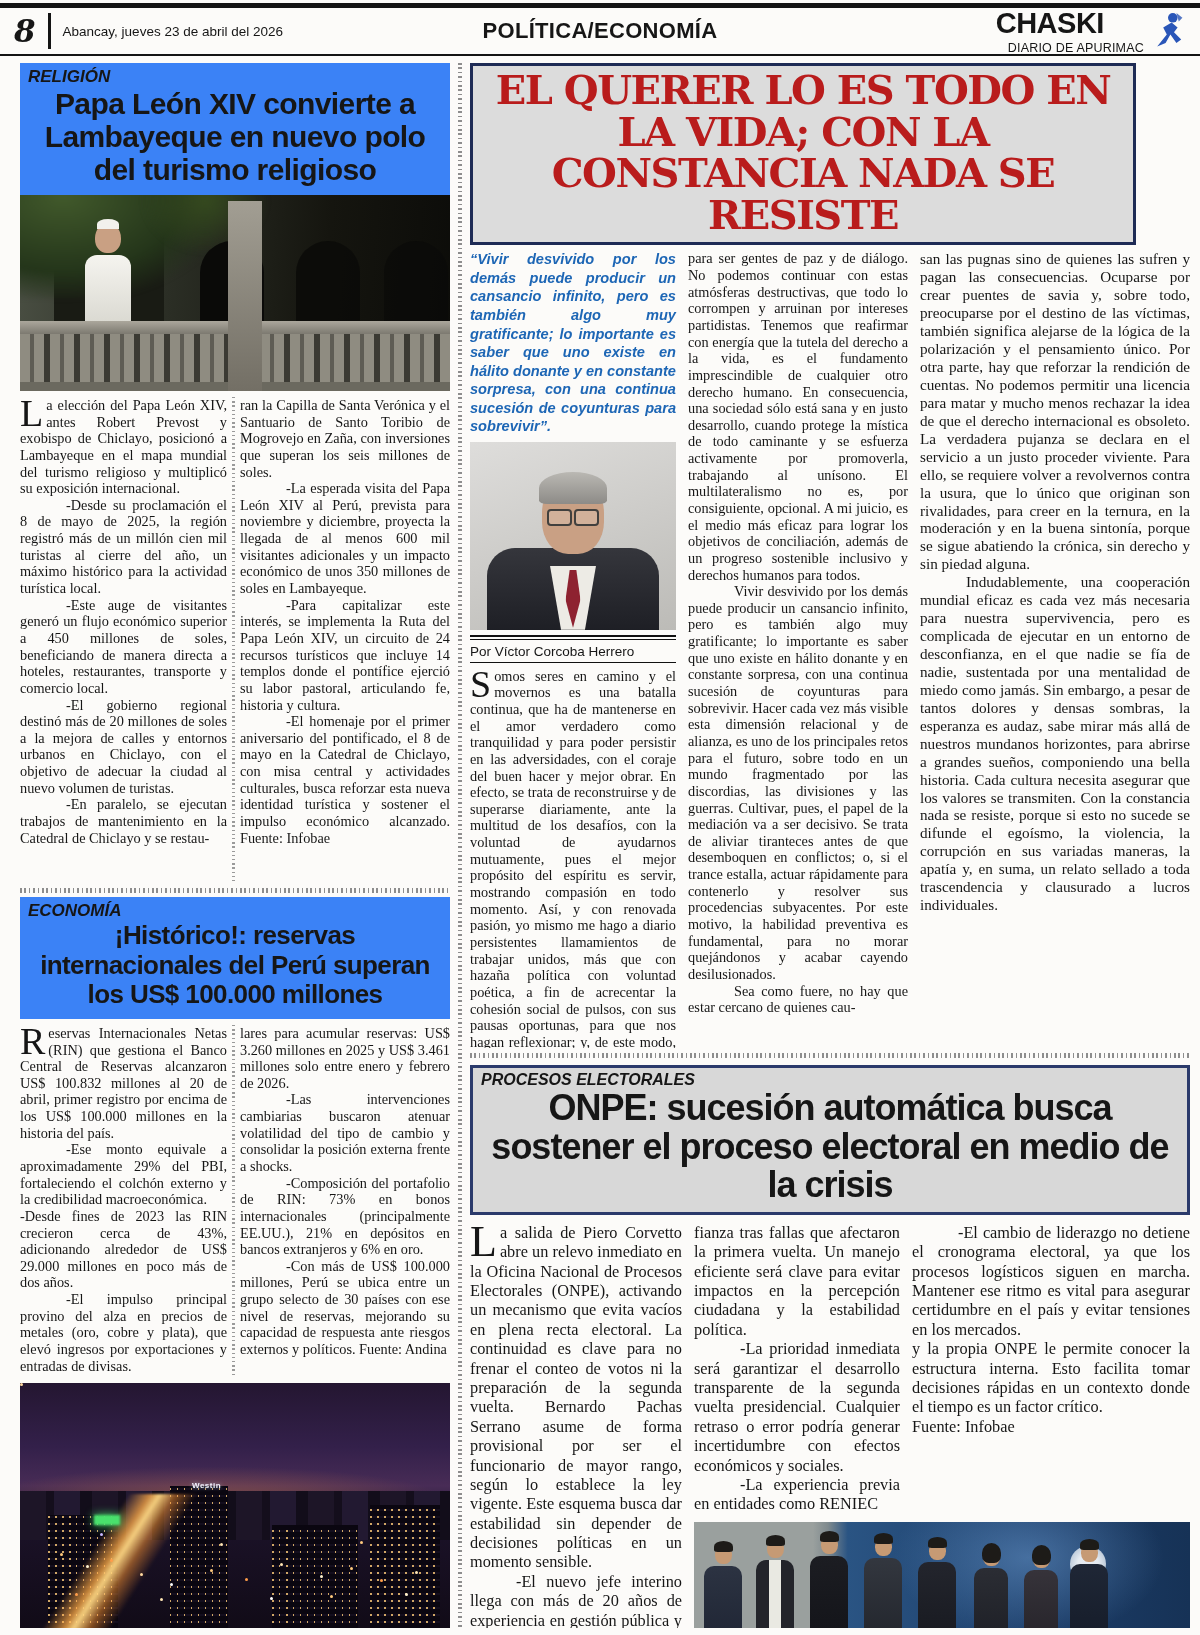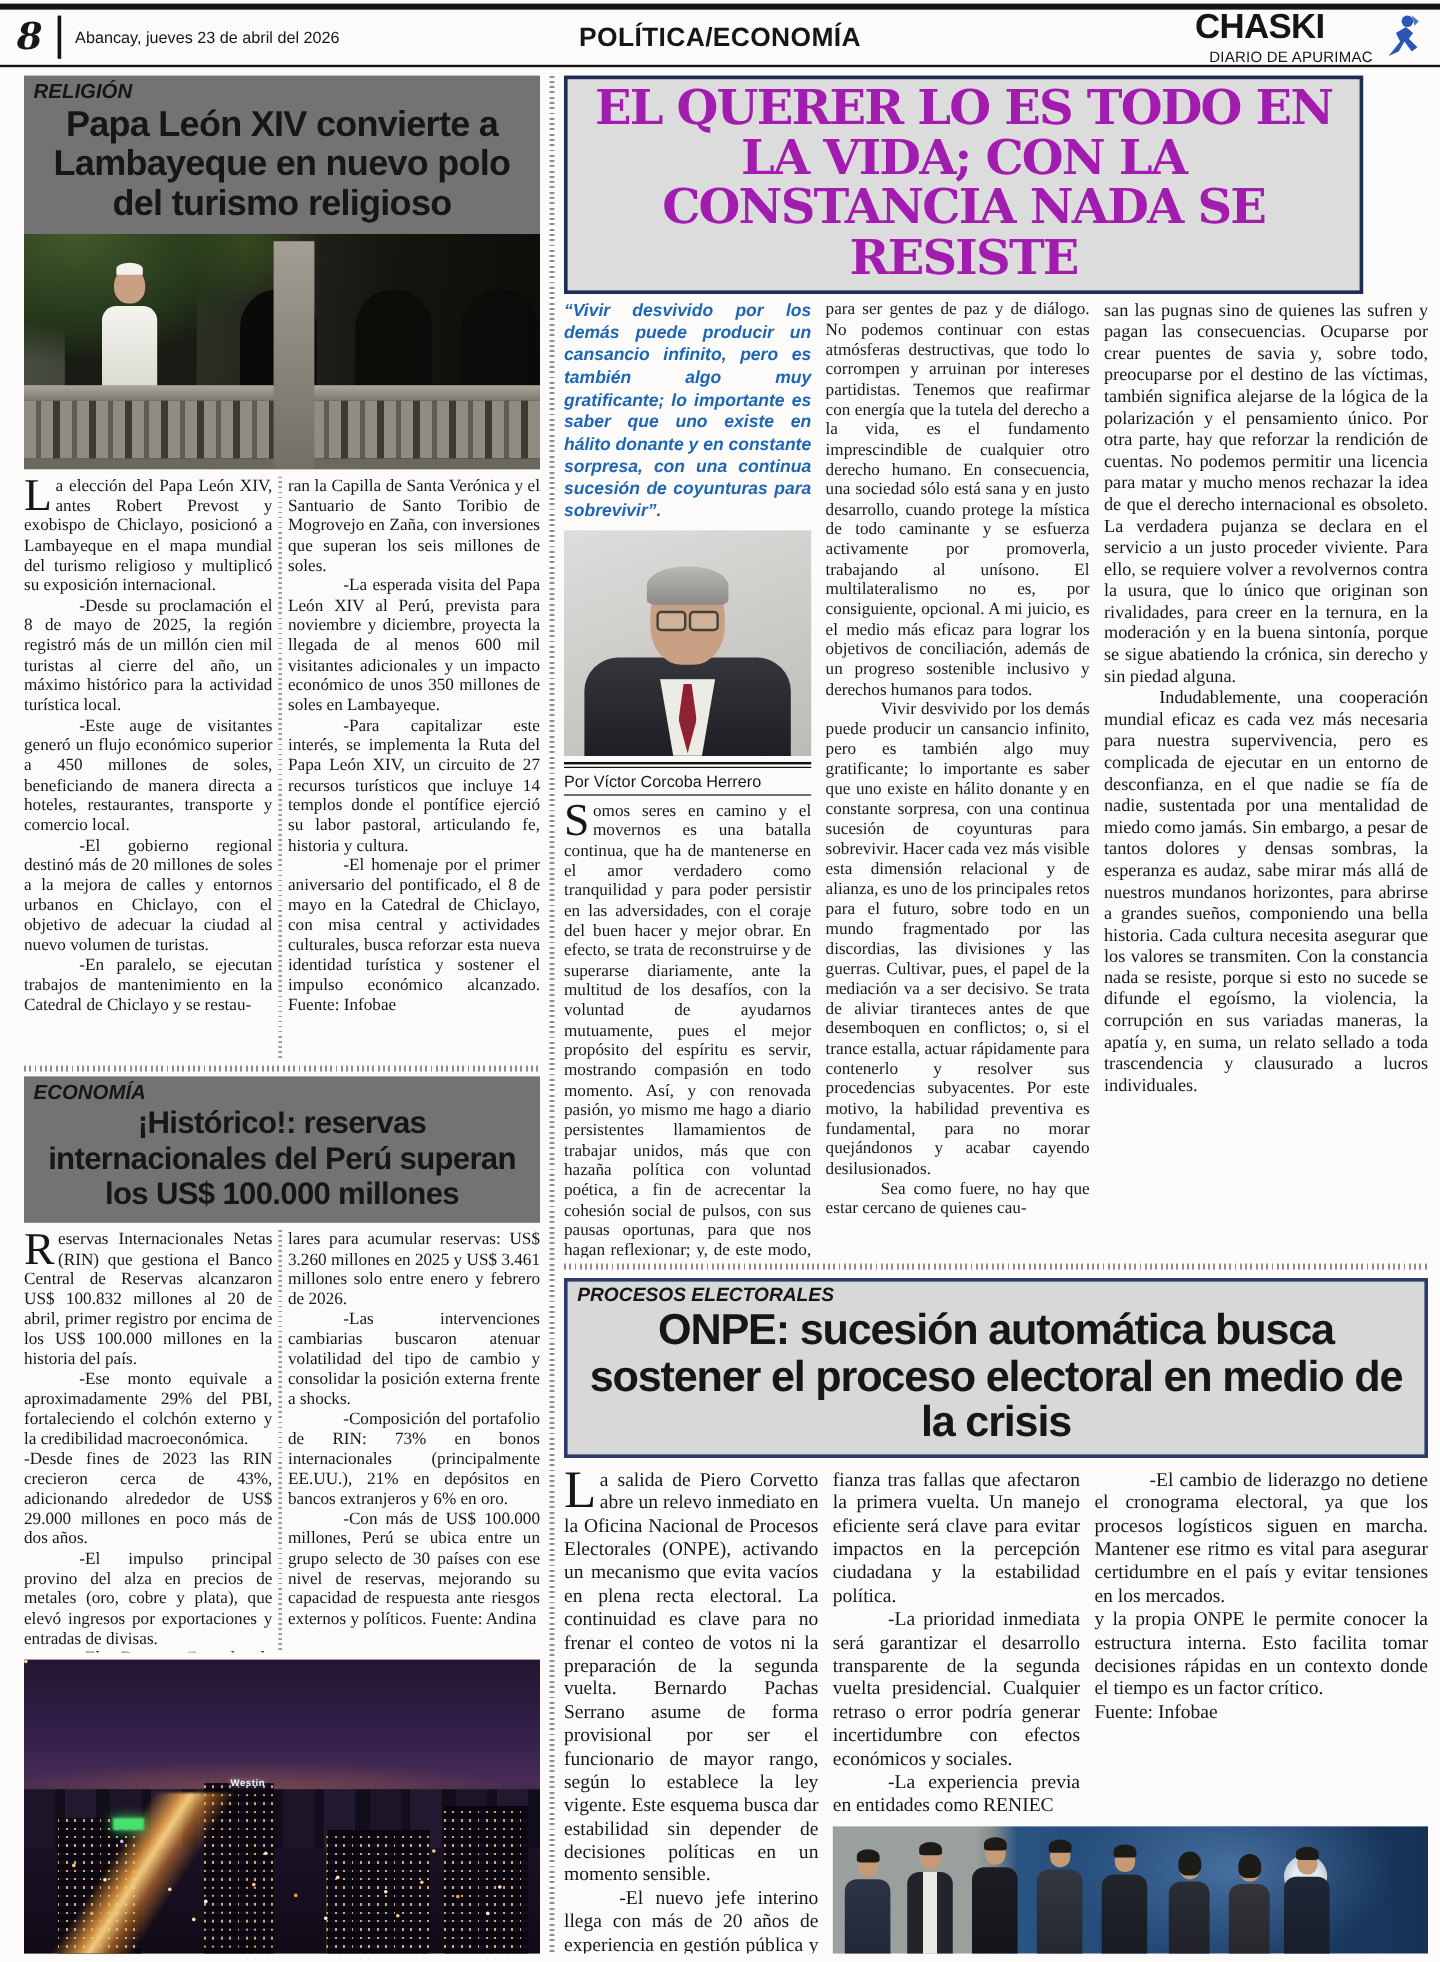--- a/index.html
+++ b/index.html
@@ -17,39 +17,39 @@
   .brand{font:800 29px "Liberation Sans",sans-serif;letter-spacing:-.5px;}
   .tagline{font:12.5px "Liberation Sans",sans-serif;letter-spacing:.2px;margin-top:1px;padding-left:12px;}
   .headrule{height:2px;background:#141414;}
 
   .content{display:flex;padding:7px 10px 0 20px;height:1572px;box-sizing:border-box;}
   .page-left{width:430px;display:flex;flex-direction:column;}
   .v-divider{width:4px;margin:0 8px;background:repeating-linear-gradient(to bottom,#8d8d8d 0 1.6px,transparent 1.6px 4.4px);}
   .page-right{flex:1;display:flex;flex-direction:column;min-width:0;}
   .h-divider{height:5px;margin:5px 0 4px;background:repeating-linear-gradient(to right,#8d8d8d 0 1.6px,transparent 1.6px 4.4px);}
 
-  .box{background:#737373;padding:4px 8px 9px;}
+  .box{background:#3b82f6;padding:4px 8px 9px;}
   .kicker{font:italic 700 17px "Liberation Sans",sans-serif;}
   .religion-title{font:700 30px/1.1 "Liberation Sans",sans-serif;text-align:center;letter-spacing:-.6px;}
   .econ-title{font:700 26px/1.14 "Liberation Sans",sans-serif;text-align:center;letter-spacing:-.6px;}
 
   .para{margin:0;text-align:justify;font-size:14.3px;line-height:1.165;}
   .ind{text-indent:46px;}
   .dropcap{float:left;font-size:38px;line-height:30px;padding:1px 3px 0 0;}
 
   .twocol{display:flex;margin-top:6px;overflow:hidden;}
   .tc1{width:207px;}
   .tc-div{width:3px;margin:0 5px;background:repeating-linear-gradient(to bottom,#9a9a9a 0 1.4px,transparent 1.4px 4.2px);}
   .tc2{flex:1;min-width:0;}
   .religion-body{height:486px;}
   .econ-body{height:352px;}
 
   
   .opinion-box{width:666px;box-sizing:border-box;border:3px solid #1e2b55;background:#dcdcdc;padding:3px 6px 7px;}
-  .opinion-title{font:700 40px/1.04 "DejaVu Serif",serif;text-align:center;letter-spacing:-1.5px;color:#a21caf;}
+  .opinion-title{font:700 40px/1.04 "DejaVu Serif",serif;text-align:center;letter-spacing:-1.5px;color:#b91c1c;}
   .opinion-cols{display:flex;margin-top:5px;height:798px;overflow:hidden;}
   .op1{width:206px;}
   .op2{width:220px;margin-left:12px;}
   .op3{flex:1;min-width:0;margin-left:12px;}
   .op3 .para{font-size:15.2px;line-height:1.18;}
   .quote{font:italic 700 14.6px/1.27 "Liberation Sans",sans-serif;color:#1d66b5;text-align:justify;margin:0;}
   .double-rule{height:2px;border-top:2.5px solid #111;border-bottom:1.5px solid #111;margin-top:5px;}
   .byline{font:13.5px "Liberation Sans",sans-serif;padding:4px 0 3px;}
   .byline-rule{border-top:1.5px solid #111;margin-bottom:5px;}
 
@@ -211,21 +211,21 @@
           <p class="para"><span class="dropcap">L</span>a elección del Papa León XIV, antes Robert Prevost y exobispo de Chiclayo, posicionó a Lambayeque en el mapa mundial del turismo religioso y multiplicó su exposición internacional.</p>
           <p class="para ind">-Desde su proclamación el 8 de mayo de 2025, la región registró más de un millón cien mil turistas al cierre del año, un máximo histórico para la actividad turística local.</p>
           <p class="para ind">-Este auge de visitantes generó un flujo económico superior a 450 millones de soles, beneficiando de manera directa a hoteles, restaurantes, transporte y comercio local.</p>
           <p class="para ind">-El gobierno regional destinó más de 20 millones de soles a la mejora de calles y entornos urbanos en Chiclayo, con el objetivo de adecuar la ciudad al nuevo volumen de turistas.</p>
           <p class="para ind">-En paralelo, se ejecutan trabajos de mantenimiento en la Catedral de Chiclayo y se restau-</p>
         </div>
       <div class="tc-div"></div>
       <div class="tc2">
           <p class="para">ran la Capilla de Santa Verónica y el Santuario de Santo Toribio de Mogrovejo en Zaña, con inversiones que superan los seis millones de soles.</p>
           <p class="para ind">-La esperada visita del Papa León XIV al Perú, prevista para noviembre y diciembre, proyecta la llegada de al menos 600 mil visitantes adicionales y un impacto económico de unos 350 millones de soles en Lambayeque.</p>
-          <p class="para ind">-Para capitalizar este interés, se implementa la Ruta del Papa León XIV, un circuito de 27 recursos turísticos que incluye 14 templos donde el pontífice ejerció su labor pastoral, articulando fe, historia y cultura.</p>
+          <p class="para ind">-Para capitalizar este interés, se implementa la Ruta del Papa León XIV, un circuito de 24 recursos turísticos que incluye 14 templos donde el pontífice ejerció su labor pastoral, articulando fe, historia y cultura.</p>
           <p class="para ind">-El homenaje por el primer aniversario del pontificado, el 8 de mayo en la Catedral de Chiclayo, con misa central y actividades culturales, busca reforzar esta nueva identidad turística y sostener el impulso económico alcanzado. Fuente: Infobae</p>
         </div>
     </div>
 
     <div class="h-divider"></div>
 
     <div class="box">
       <div class="kicker">ECONOMÍA</div>
       <div class="econ-title">¡Histórico!: reservas internacionales del Perú superan los US$ 100.000 millones</div>
     </div>

